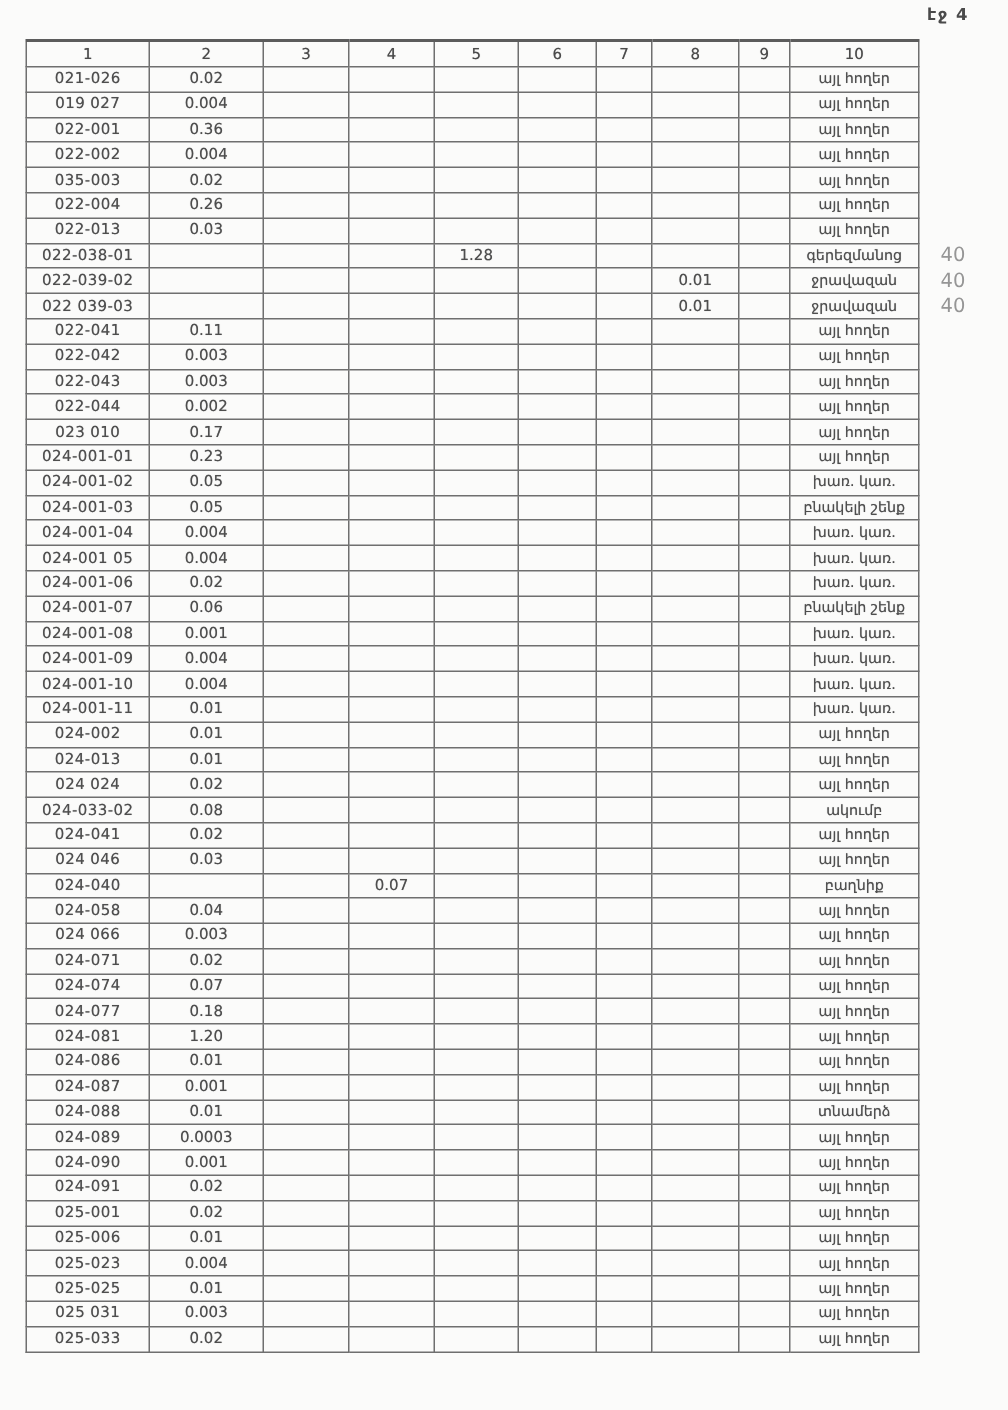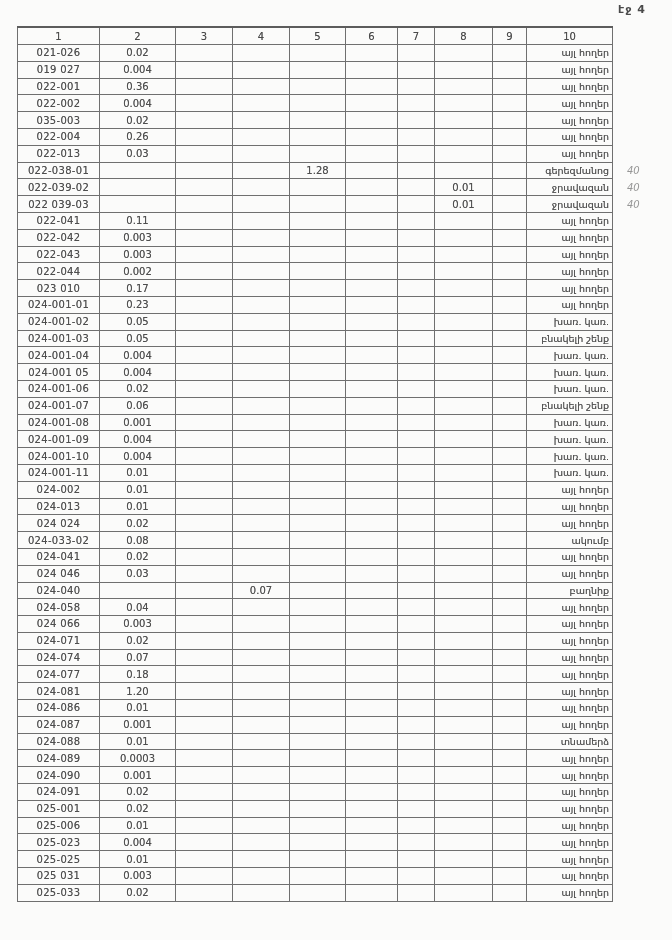--- a/index.html
+++ b/index.html
@@ -59,29 +59,28 @@
     text-align: center;
     font-size: 10px;
     height: 16px;
     color: #4a4a4a;
   }
   table.doc td.c1 { text-align: center; letter-spacing: 0.3px; }
   table.doc td.c2, table.doc td.c3, table.doc td.c4, table.doc td.c5,
   table.doc td.c6, table.doc td.c7, table.doc td.c8, table.doc td.c9 {
     text-align: center;
   }
-  table.doc td.c10 { text-align: right; font-size: 9.5px; }
+  table.doc td.c10 { text-align: center; font-size: 9.5px; }
   table.doc th.note, table.doc td.note {
     border: none;
     background: transparent;
     text-align: left;
     padding-left: 14px;
     color: #969696;
-    font-size: 10px;
-    font-style: italic;
+    font-size: 13px;
     text-shadow: none;
   }
 </style>
 </head>
 <body>
 
 <div class="sheet">
 
   <div class="page-label">էջ 4</div>
 

